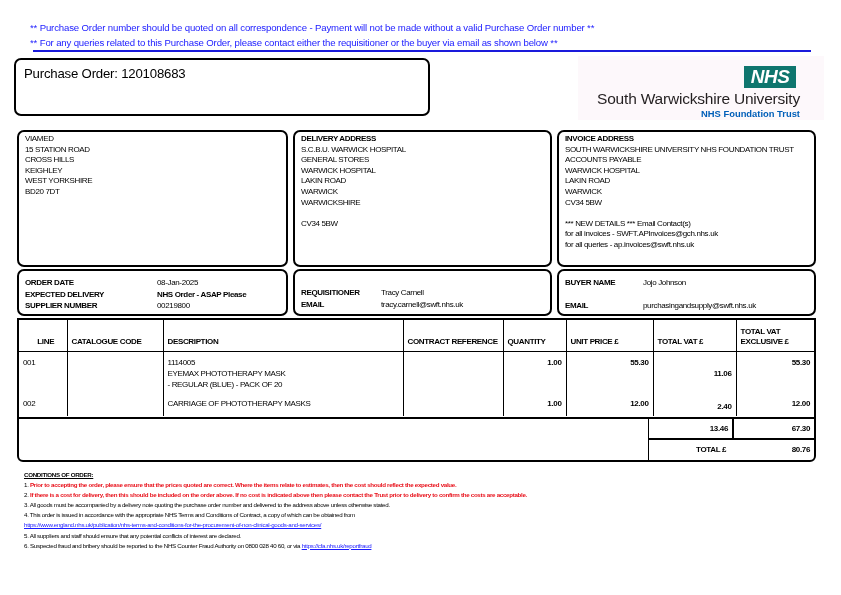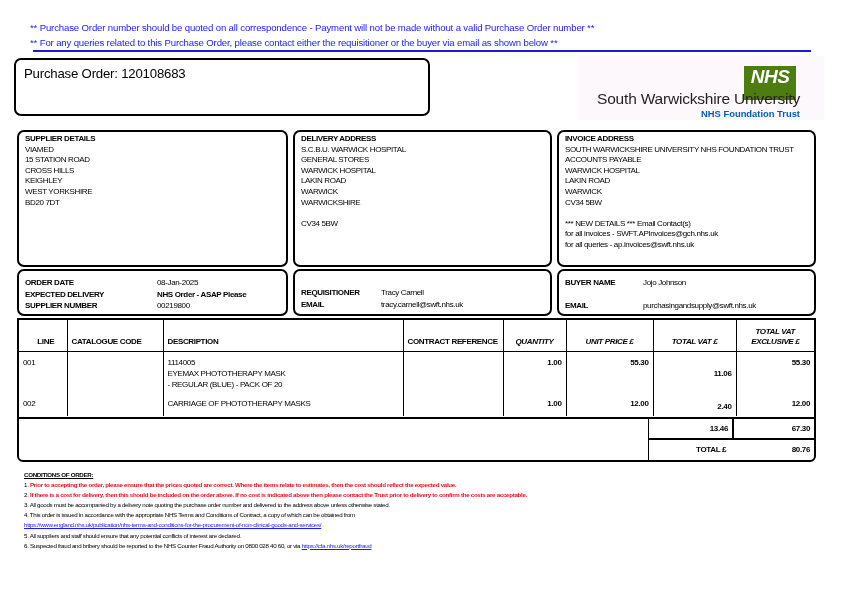--- a/index.html
+++ b/index.html
@@ -10,21 +10,21 @@
   .notice.l1 { top: 22px; }
   .notice.l2 { top: 37px; }
   .notice-rule { position: absolute; left: 33px; top: 50px; width: 778px; height: 2px; background: #1a1adb; }
 
   .box { position: absolute; border: 2px solid #000; border-radius: 7px; background: #fff; }
   .po-box { left: 14px; top: 58px; width: 416px; height: 58px; padding: 6px 0 0 8px; }
   .po-title { font-size: 13.2px; letter-spacing: -0.2px; }
   .po-title span { font-size: 13.2px; }
 
   .logo { position: absolute; left: 578px; top: 56px; width: 246px; height: 64px; background: #fdf8fb; }
-  .nhs-badge { position: absolute; right: 28px; top: 10px; width: 52px; height: 34px; background: #4d7c0f; color: #fff; font-weight: bold; font-style: italic; font-size: 19px; line-height: 22px; text-align: center; letter-spacing: -0.5px; }
+  .nhs-badge { position: absolute; right: 28px; top: 10px; width: 52px; height: 22px; background: #0f766e; color: #fff; font-weight: bold; font-style: italic; font-size: 19px; line-height: 22px; text-align: center; letter-spacing: -0.5px; }
   .logo-org { position: absolute; right: 24px; top: 34px; font-size: 15.5px; color: #231f20; white-space: nowrap; letter-spacing: -0.2px; }
   .logo-trust { position: absolute; right: 24px; top: 52px; font-size: 9.4px; color: #005eb8; font-weight: bold; white-space: nowrap; }
 
   .addr { top: 130px; height: 137px; padding: 2px 0 0 6px; font-size: 8px; line-height: 10.6px; letter-spacing: -0.35px; }
   .addr .hd { font-weight: bold; }
   .supplier { left: 17px; width: 271px; }
   .delivery { left: 293px; width: 259px; }
   .invoice { left: 557px; width: 259px; overflow: hidden; white-space: nowrap; }
   .open-hours { color: #1a1aff; font-weight: bold; margin-top: 8px; }
   .gap { height: 10.6px; }
@@ -38,21 +38,21 @@
   .order-info .k { width: 132px; }
   .req-info .k { width: 80px; line-height: 11px; }
   .buyer-info .k { width: 78px; }
   .buyer-info .row { line-height: 11px; }
   .buyer-info .row + .row { margin-top: 12px; }
   .bold-v { font-weight: bold; }
 
   .items { left: 17px; top: 318px; width: 799px; height: 144px; overflow: hidden; border-radius: 0 0 6px 6px; }
   table.items-t { border-collapse: collapse; width: 100%; font-size: 8px; letter-spacing: -0.35px; }
   .items-t th { font-weight: bold; text-align: left; vertical-align: bottom; padding: 2px 4px 4px 4px; height: 31px; border-right: 1.5px solid #000; border-bottom: 1.5px solid #000; line-height: 10px; }
-  .items-t th.r { text-align: center; font-style: italic; }
+  .items-t th.r { text-align: left; }
   .items-t th:last-child, .items-t td:last-child { border-right: none; }
   .items-t td { vertical-align: top; padding: 5px 4px 0 4px; border-right: 1.5px solid #000; line-height: 11px; }
   .items-t td.r { text-align: right; font-weight: bold; }
   .items-t tr.body1 td { height: 42px; }
   .items-t tr.body2 td { height: 23px; }
   .items-t th.c-line { width: 48px; text-align: center; padding-left: 10px; }
 
   .tot { position: absolute; font-size: 8px; font-weight: bold; letter-spacing: -0.35px; text-align: right; }
   .tot-frame { position: absolute; left: 648px; top: 417px; width: 168px; height: 45px; border-left: 1.5px solid #000; border-top: 1.5px solid #000; }
   .tot-mid { position: absolute; left: 648px; top: 438px; width: 168px; height: 1.5px; background: #000; }
@@ -81,21 +81,20 @@
   </div>
 </div>
 
 <div class="logo">
   <div class="nhs-badge">NHS</div>
   <div class="logo-org">South Warwickshire University</div>
   <div class="logo-trust">NHS Foundation Trust</div>
 </div>
 
 <div class="box addr supplier">
-  <div class="hd">SUPPLIER DETAILS</div>
   <div>VIAMED</div>
   <div>15 STATION ROAD</div>
   <div>CROSS HILLS</div>
   <div>KEIGHLEY</div>
   <div>WEST YORKSHIRE</div>
   <div>BD20 7DT</div>
 </div>
 
 <div class="box addr delivery">
   <div class="hd">DELIVERY ADDRESS</div>

